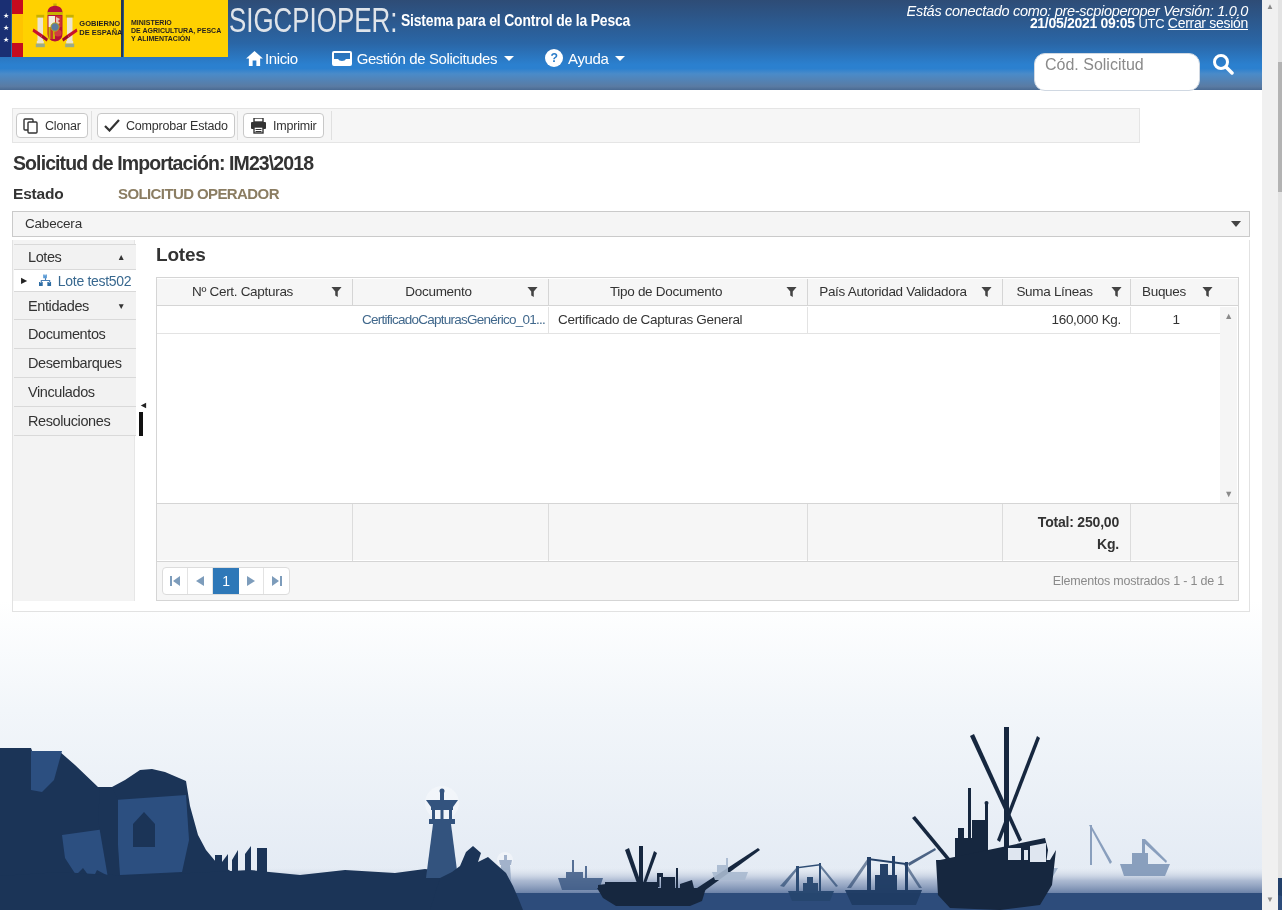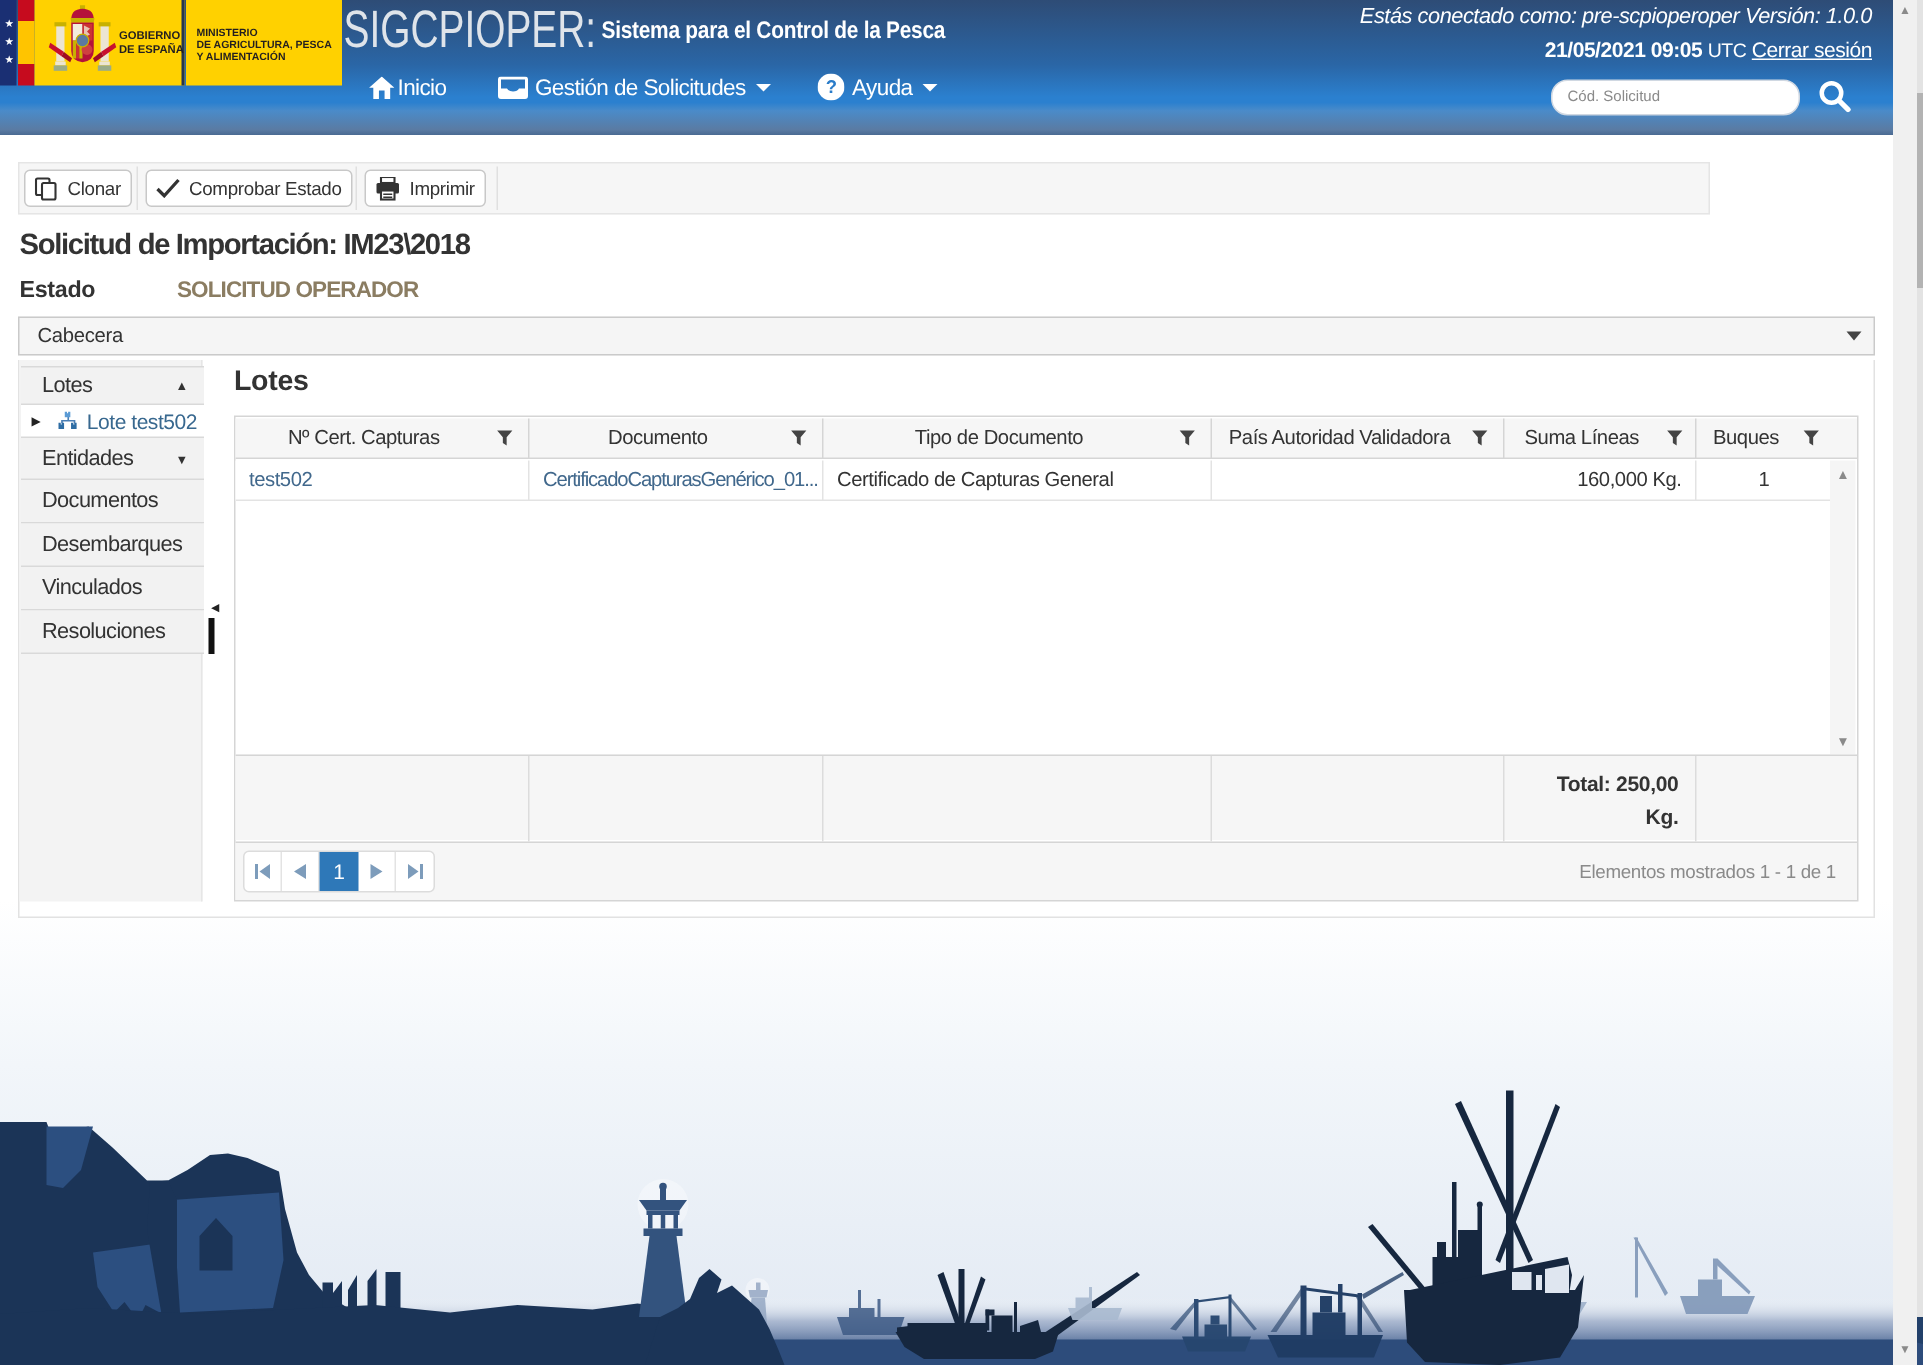--- a/index.html
+++ b/index.html
@@ -18,29 +18,29 @@
 .logo .box1 { width:100px; height:57px; background:#ffd100; position:relative; border-right:2px solid #26364f; }
 .logo .box2 { width:104px; height:57px; background:#ffd100; position:relative; }
 .lg-txt { position:absolute; color:#231f20; font-weight:bold; letter-spacing:0; white-space:nowrap; }
 .box1 .lg-txt { left:56px; top:20px; font-size:7.5px; line-height:8.5px; }
 .box2 .lg-txt { left:7px; top:19px; font-size:7px; line-height:8px; }
 
 .apptitle { position:absolute; left:229px; top:0; height:40px; }
 .apptitle .t1 { position:absolute; left:0; top:0px; font-size:35px; font-weight:normal; color:#dfe4ea; transform:scaleX(0.74); transform-origin:0 0; white-space:nowrap; }
 .apptitle .sub { position:absolute; left:172px; top:12px; color:#fff; font-size:16px; font-weight:bold; transform:scaleX(0.87); transform-origin:0 0; white-space:nowrap; letter-spacing:-0.2px; }
 .session { position:absolute; right:14px; top:3px; color:#fff; font-style:italic; font-size:14.5px; letter-spacing:-0.3px; }
-.dtline { position:absolute; right:14px; top:25px; color:#fff; font-size:14px; letter-spacing:-0.3px;}
+.dtline { position:absolute; right:14px; top:15px; color:#fff; font-size:14px; letter-spacing:-0.3px;}
 .dtline .utc { font-size:13px; }
 .dtline a { color:#fff; text-decoration:underline; }
 
 .nav { position:absolute; left:246px; top:46px; height:24px; color:#fff; font-size:15px; display:flex; align-items:center; letter-spacing:-0.4px; }
 .nav .item { display:flex; align-items:center; }
 .caret { display:inline-block; width:0; height:0; border-left:5px solid transparent; border-right:5px solid transparent; border-top:5px solid #fff; margin-left:7px; }
 
-.search { position:absolute; left:1034px; top:53px; width:166px; height:24px; background:#fff; border-radius:11px; border:1px solid #d0d8e2; font-size:10px; color:#8a8a8a; line-height:21px; padding-left:10px; }
+.search { position:absolute; left:1034px; top:53px; width:166px; height:38px; background:#fff; border-radius:11px; border:1px solid #d0d8e2; font-size:16px; color:#8a8a8a; line-height:21px; padding-left:10px; }
 .mag { position:absolute; left:1212px; top:53px; }
 
 
 .content { position:absolute; left:0; top:90px; width:1262px; letter-spacing:-0.2px; }
 .toolbar { position:absolute; left:12px; top:18px; width:1128px; height:35px; background:#f6f6f6; border:1px solid #e5e5e5; }
 .tbtn { position:absolute; top:4px; height:25px; background:#fff; border:1px solid #c8c8c8; border-radius:4px; font-size:12.5px; color:#333; display:flex; align-items:center; padding:0 6px; white-space:nowrap; letter-spacing:-0.2px; }
 .tbtn svg { margin-right:6px; flex:none; }
 .tsep { position:absolute; top:2px; width:1px; height:29px; background:#e0e0e0; }
 
 .h1 { position:absolute; left:13px; top:62px; font-size:19.5px; font-weight:bold; color:#333; letter-spacing:-0.9px; }
@@ -267,21 +267,20 @@
                 <path d="M0.5 0.5 L12.5 0.5 L8 6 L8 12.5 L5 10.5 L5 6 Z" fill="#444"></path>
               </svg>
           </div>
           <div class="gh" style="left:974px;width:90px;border-right:none">Buques
             <svg class="funnel" style="right:8px" width="11" height="12" viewBox="0 0 13 13">
                 <path d="M0.5 0.5 L12.5 0.5 L8 6 L8 12.5 L5 10.5 L5 6 Z" fill="#444"></path>
               </svg>
           </div>
         </div>
         <div class="grow">
-          <div class="gc" style="left:0;width:196px"><a href="#">test502</a></div>
           <div class="gc" style="left:196px;width:196px;letter-spacing:-0.75px"><a href="#">CertificadoCapturasGenérico_01...</a></div>
           <div class="gc" style="left:392px;width:259px">Certificado de Capturas General</div>
           <div class="gc" style="left:846px;width:128px;text-align:right">160,000 Kg.</div>
           <div class="gc" style="left:974px;width:90px;text-align:center;border-right:none">1</div>
         </div>
         <div class="vsb">
           <div class="a" style="top:4px">▲</div>
           <div class="a" style="bottom:4px">▼</div>
         </div>
         <div class="gfoot">

